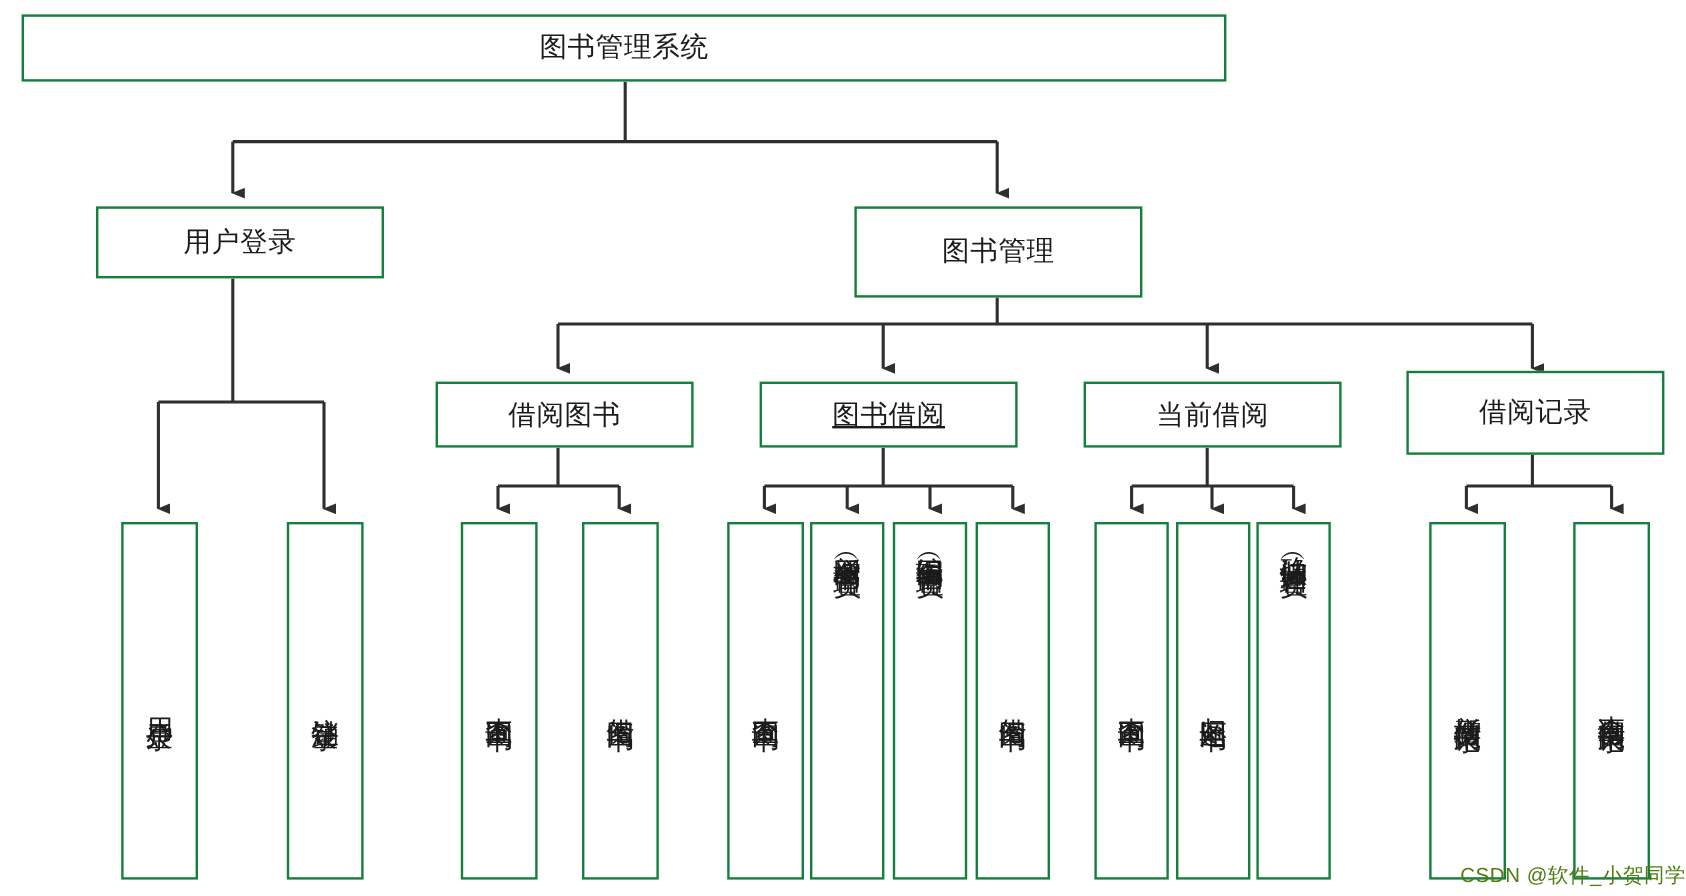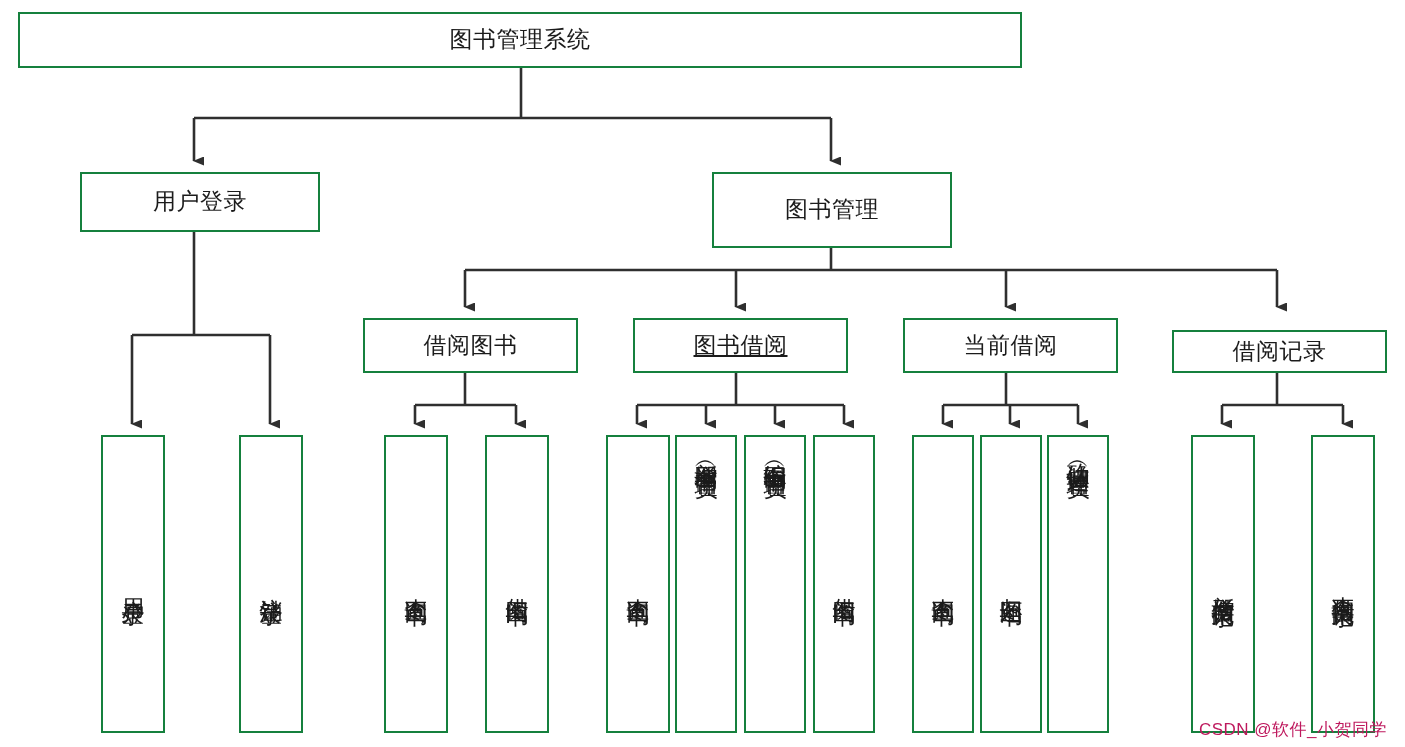--- a/index.html
+++ b/index.html
@@ -53,24 +53,24 @@
   .node-box.leaf {
     align-items: flex-start;
     padding-top: 8px;
   }
   .node-box.leaf.center-v {
     align-items: center;
     padding-top: 0;
   }
   #watermark {
     position: absolute;
-    right: 18px;
+    right: 0;
     bottom: 6px;
     font-size: 17px;
-    color: #be185d;
+    color: #4d7c0f;
     letter-spacing: 0.5px;
     white-space: nowrap;
     user-select: none;
   }
 </style>
 </head>
 <body>
 
 <div id="diagram-root">
 
@@ -138,21 +138,21 @@
 
   <div class="node-box" style="left:363px; top:318px; width:215px; height:55px;">
     <span class="node-label-h">借阅图书</span>
   </div>
   <div class="node-box" style="left:633px; top:318px; width:215px; height:55px;text-decoration:underline;">
     <span class="node-label-h">图书借阅</span>
   </div>
   <div class="node-box" style="left:903px; top:318px; width:215px; height:55px;">
     <span class="node-label-h">当前借阅</span>
   </div>
-  <div class="node-box" style="left:1172px; top:330px; width:215px; height:43px;">
+  <div class="node-box" style="left:1172px; top:309px; width:215px; height:70px;">
     <span class="node-label-h">借阅记录</span>
   </div>
 
   <div class="node-box leaf center-v" style="left:101px; top:435px; width:64px; height:298px;">
     <span class="node-label-v">用户登录</span>
   </div>
   <div class="node-box leaf center-v" style="left:239px; top:435px; width:64px; height:298px;">
     <span class="node-label-v">注销登录</span>
   </div>
 

